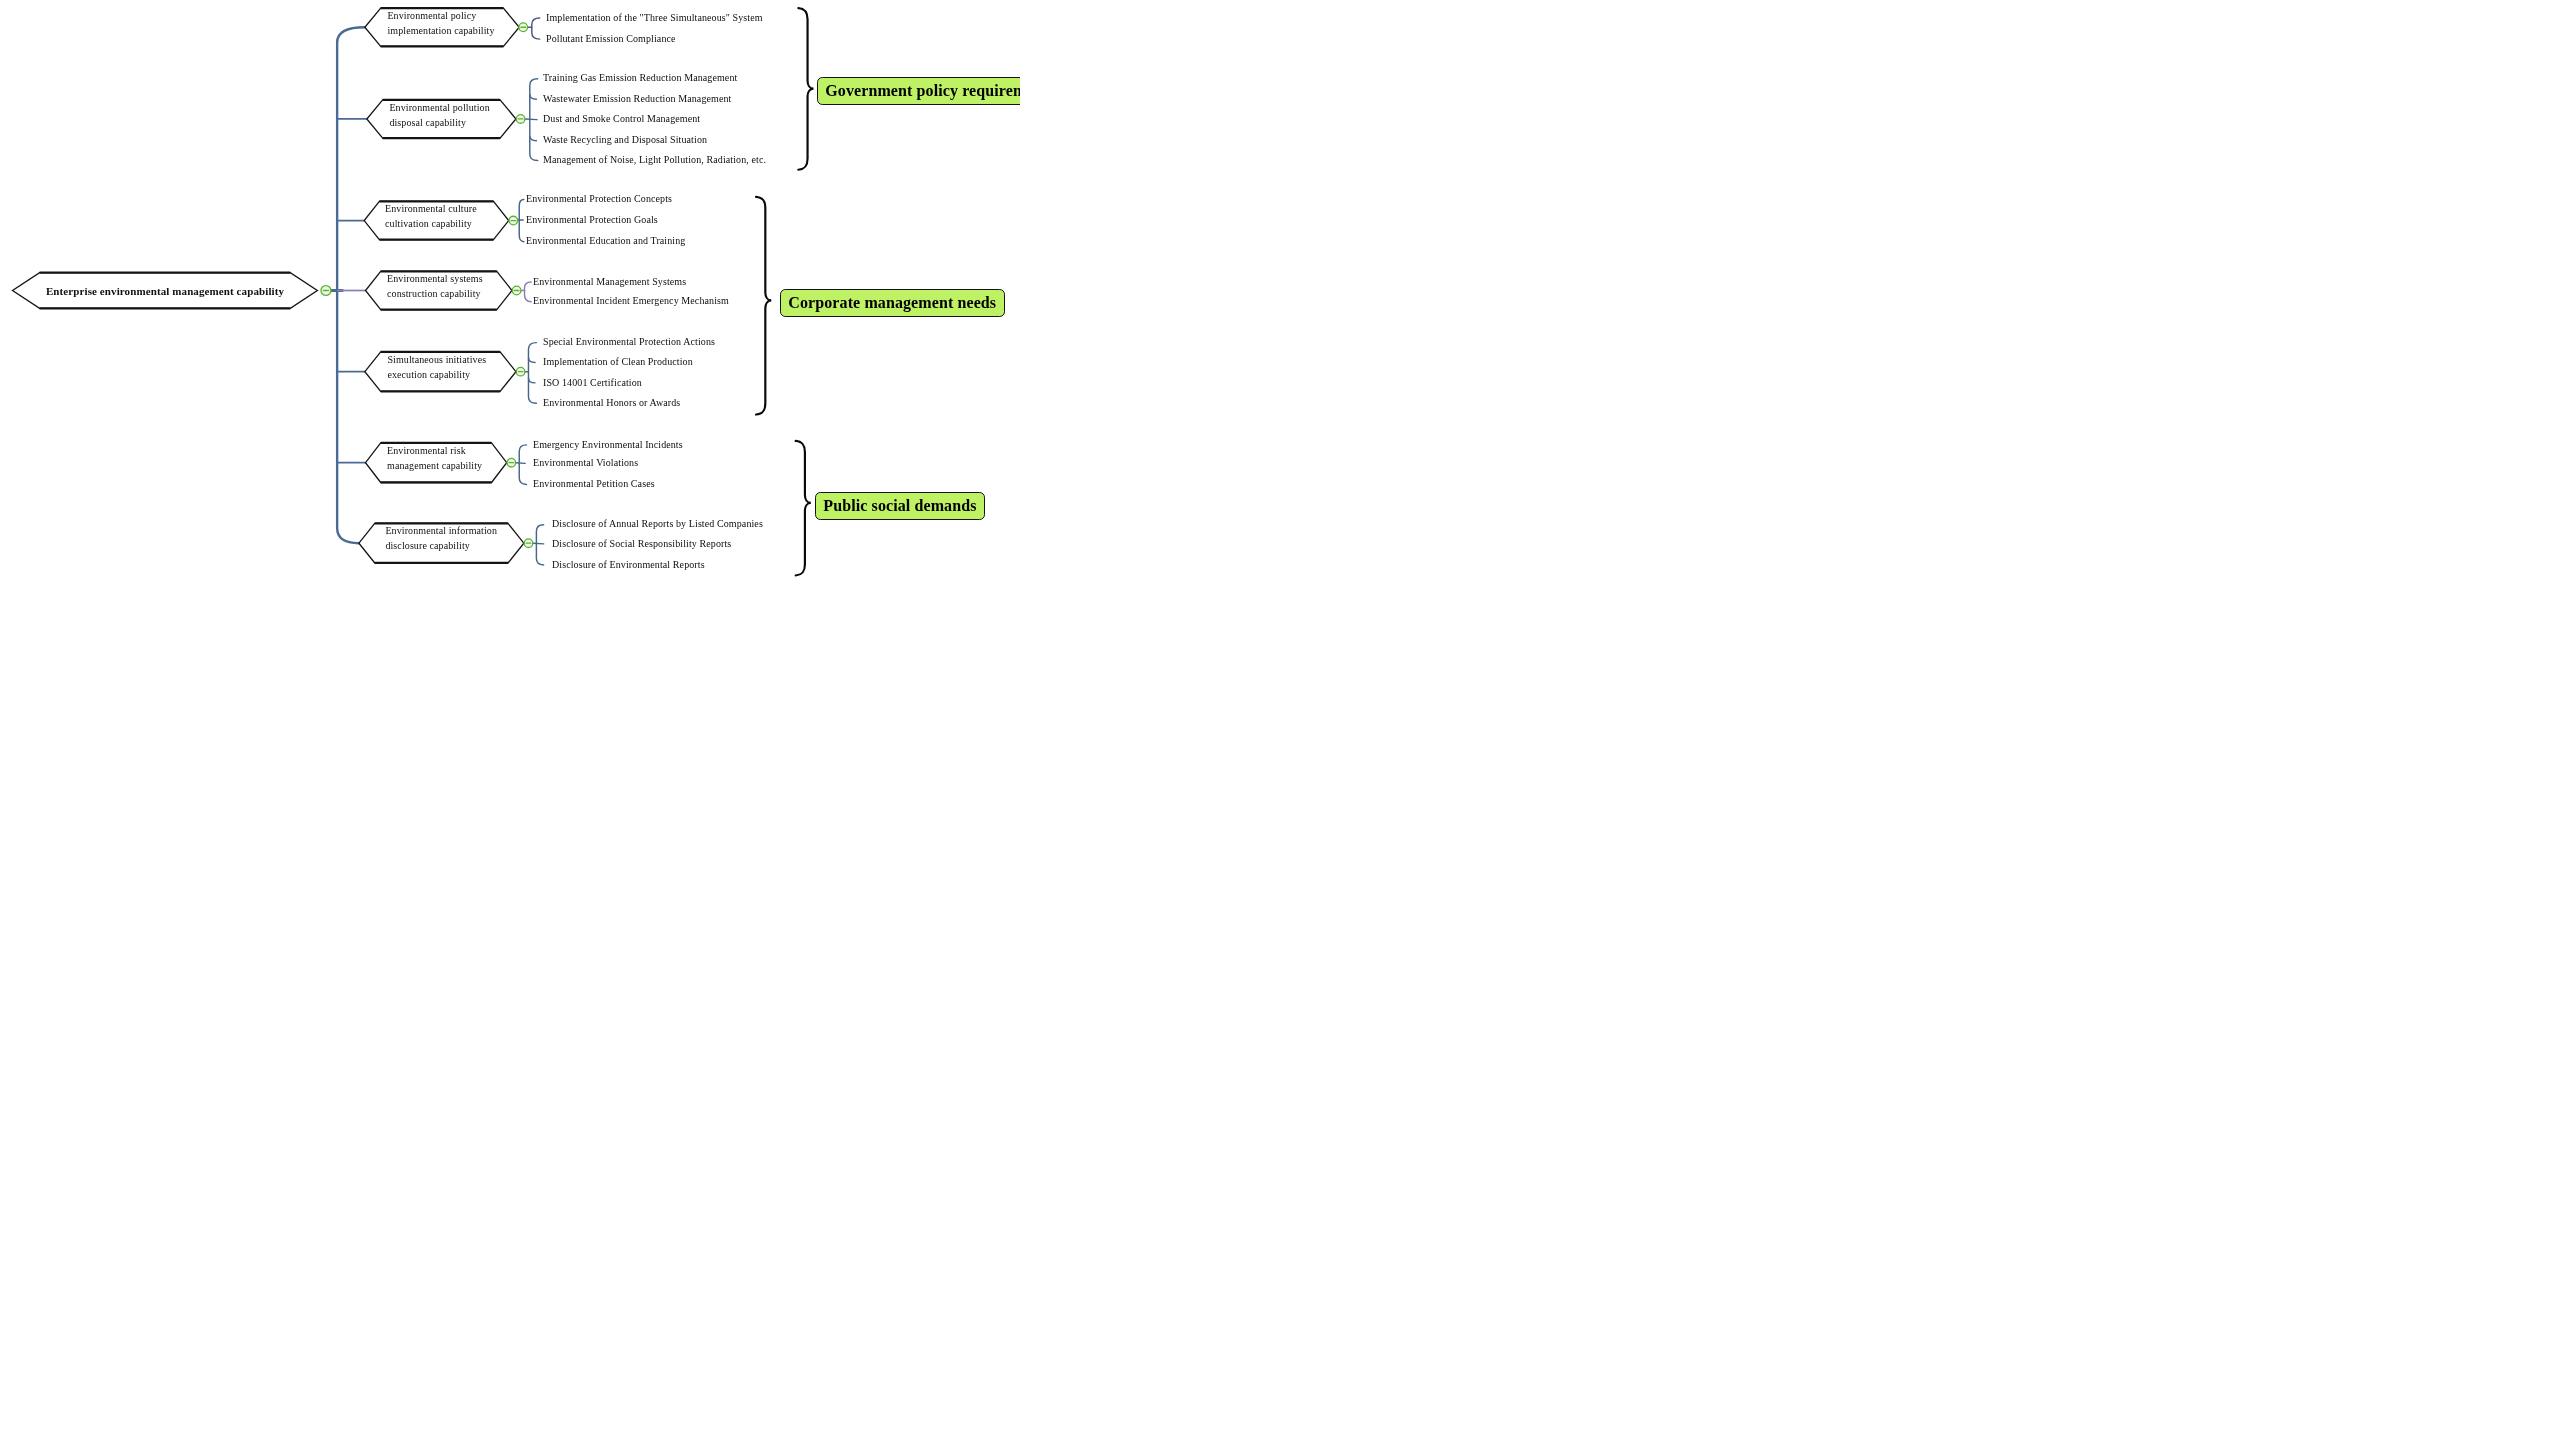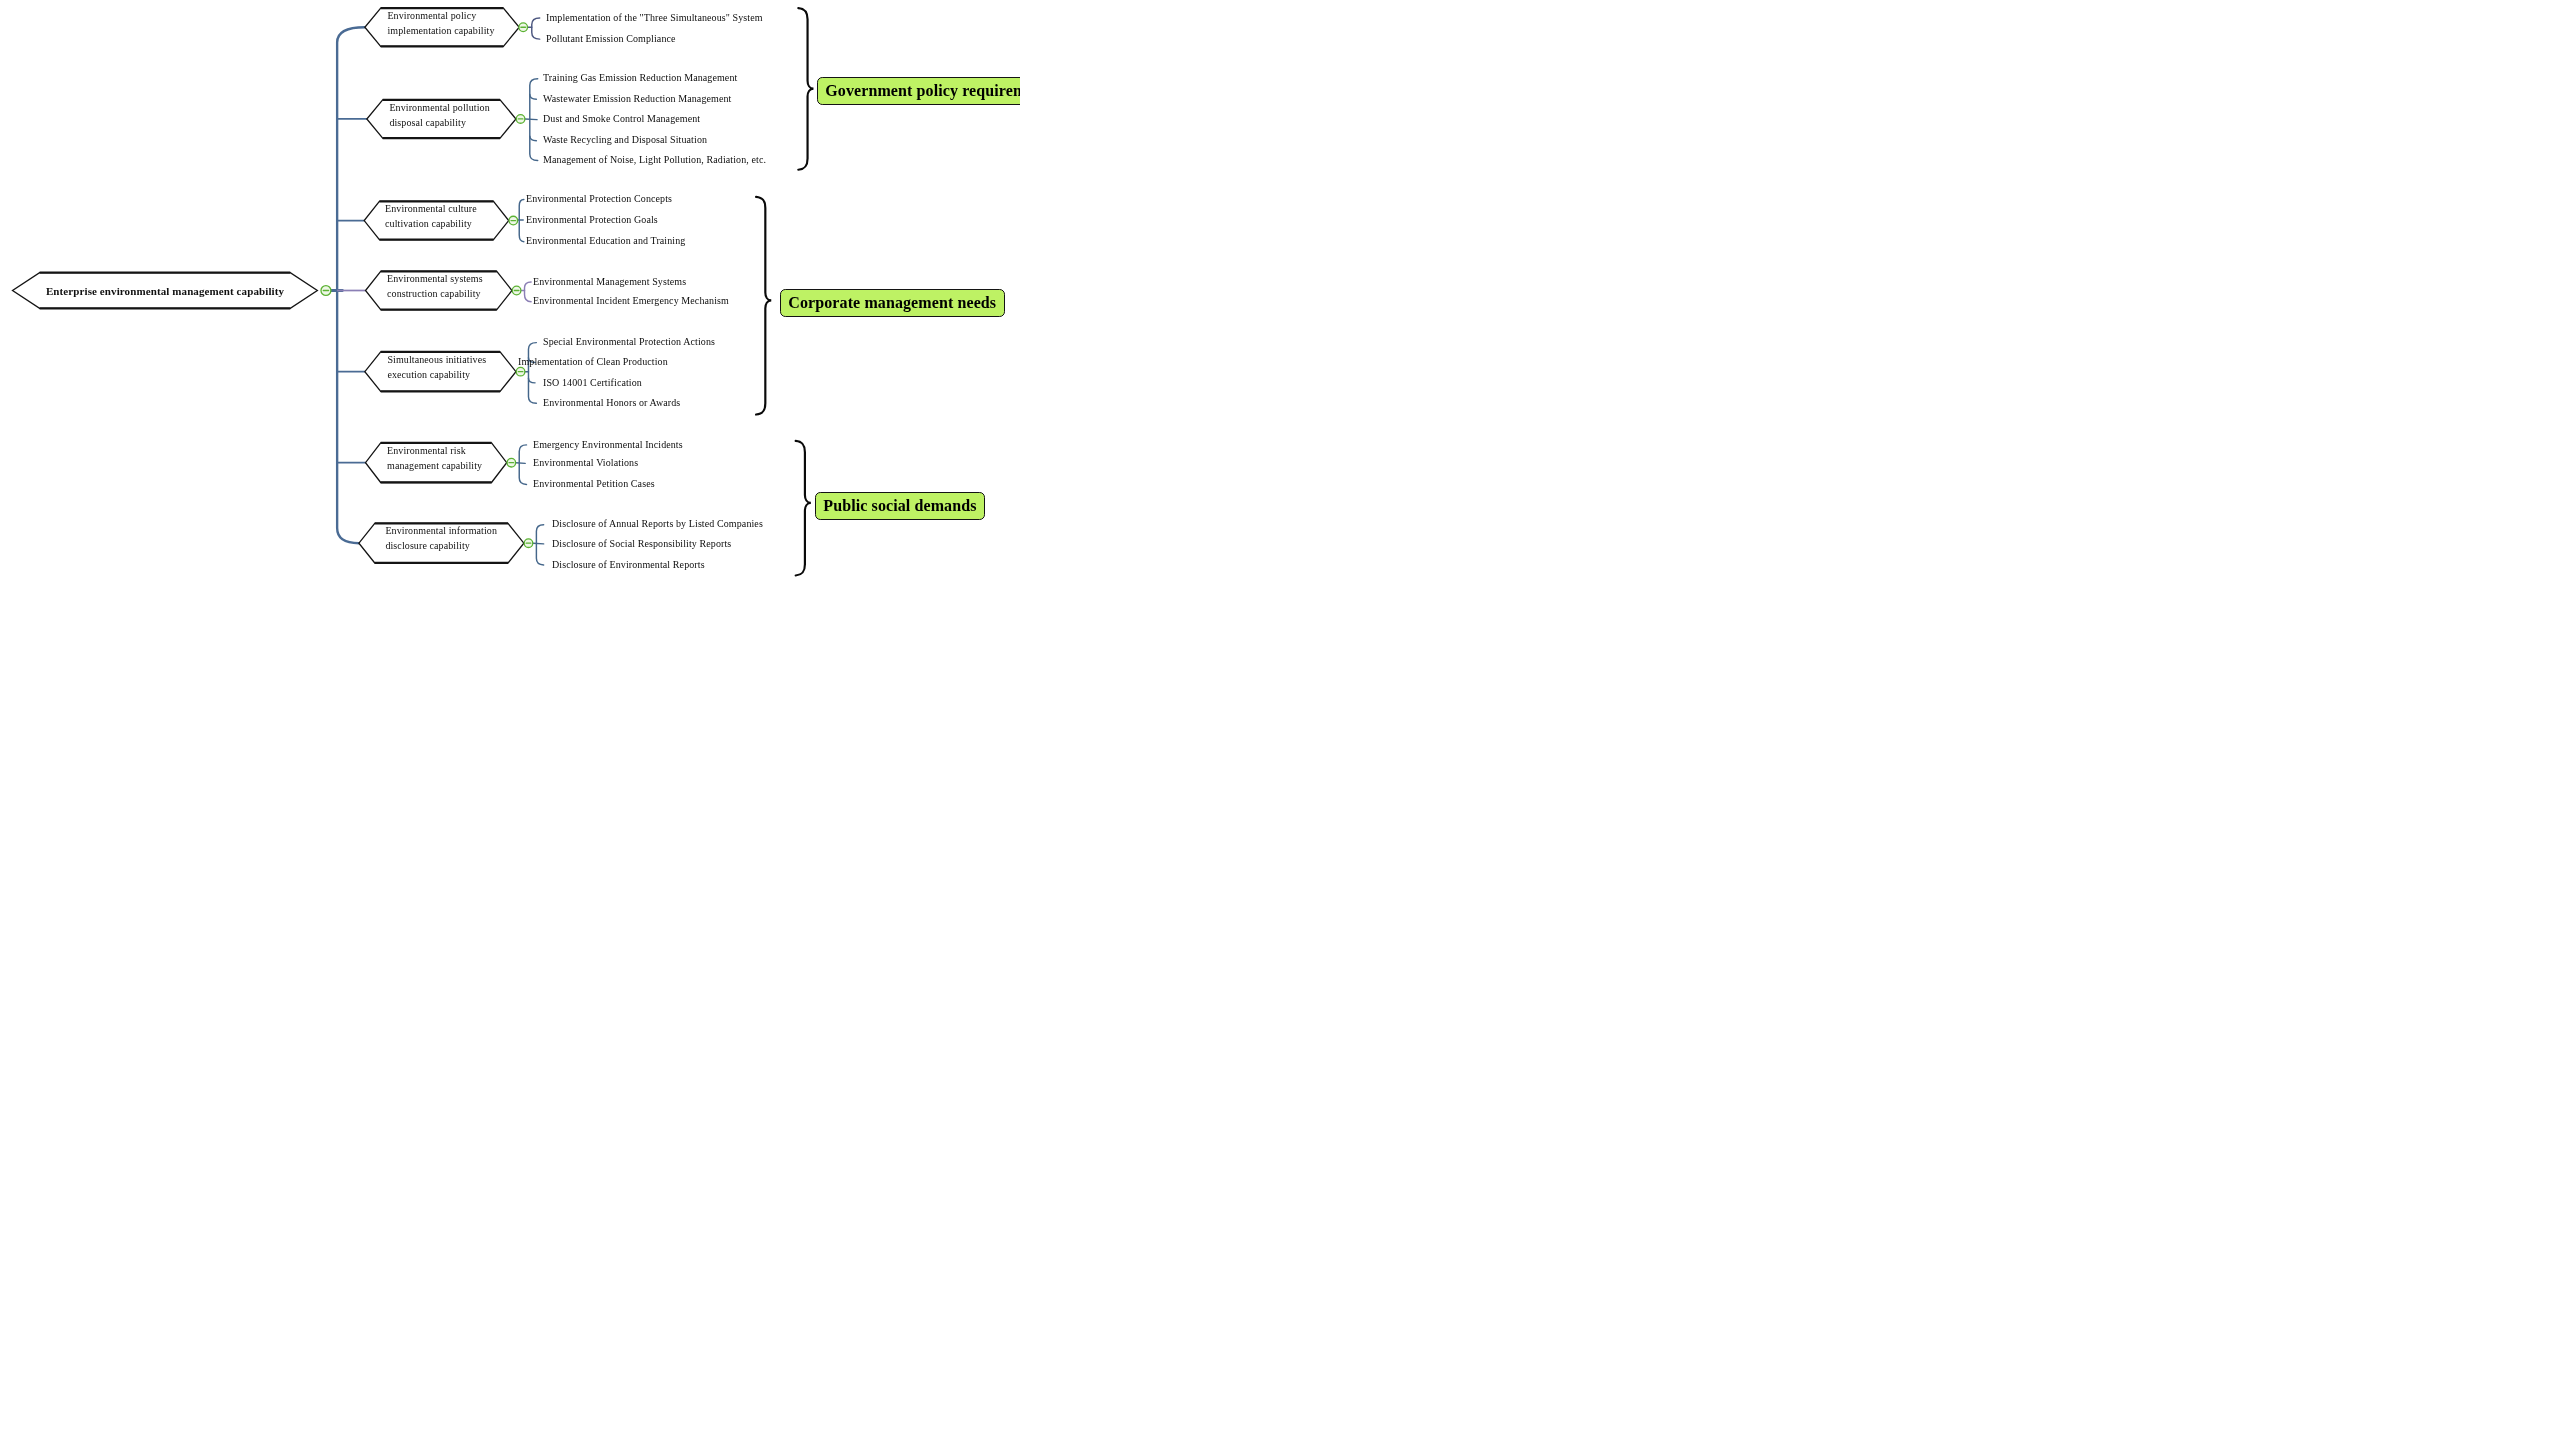--- a/index.html
+++ b/index.html
@@ -187,21 +187,21 @@
   <div class="leaf" style="left:543px;top:153px">Management of Noise, Light Pollution, Radiation, etc.</div>
 
   <div class="leaf" style="left:526px;top:192px">Environmental Protection Concepts</div>
   <div class="leaf" style="left:526px;top:213px">Environmental Protection Goals</div>
   <div class="leaf" style="left:526px;top:234px">Environmental Education and Training</div>
 
   <div class="leaf" style="left:533px;top:275px">Environmental Management Systems</div>
   <div class="leaf" style="left:533px;top:294px">Environmental Incident Emergency Mechanism</div>
 
   <div class="leaf" style="left:543px;top:335px">Special Environmental Protection Actions</div>
-  <div class="leaf" style="left:518px;top:355px">Implementation of Clean Production</div>
+  <div class="leaf" style="left:543px;top:355px">Implementation of Clean Production</div>
   <div class="leaf" style="left:543px;top:376px">ISO 14001 Certification</div>
   <div class="leaf" style="left:543px;top:396px">Environmental Honors or Awards</div>
 
   <div class="leaf" style="left:533px;top:438px">Emergency Environmental Incidents</div>
   <div class="leaf" style="left:533px;top:456px">Environmental Violations</div>
   <div class="leaf" style="left:533px;top:477px">Environmental Petition Cases</div>
 
   <div class="leaf" style="left:552px;top:517px">Disclosure of Annual Reports by Listed Companies</div>
   <div class="leaf" style="left:552px;top:537px">Disclosure of Social Responsibility Reports</div>
   <div class="leaf" style="left:552px;top:558px">Disclosure of Environmental Reports</div>

